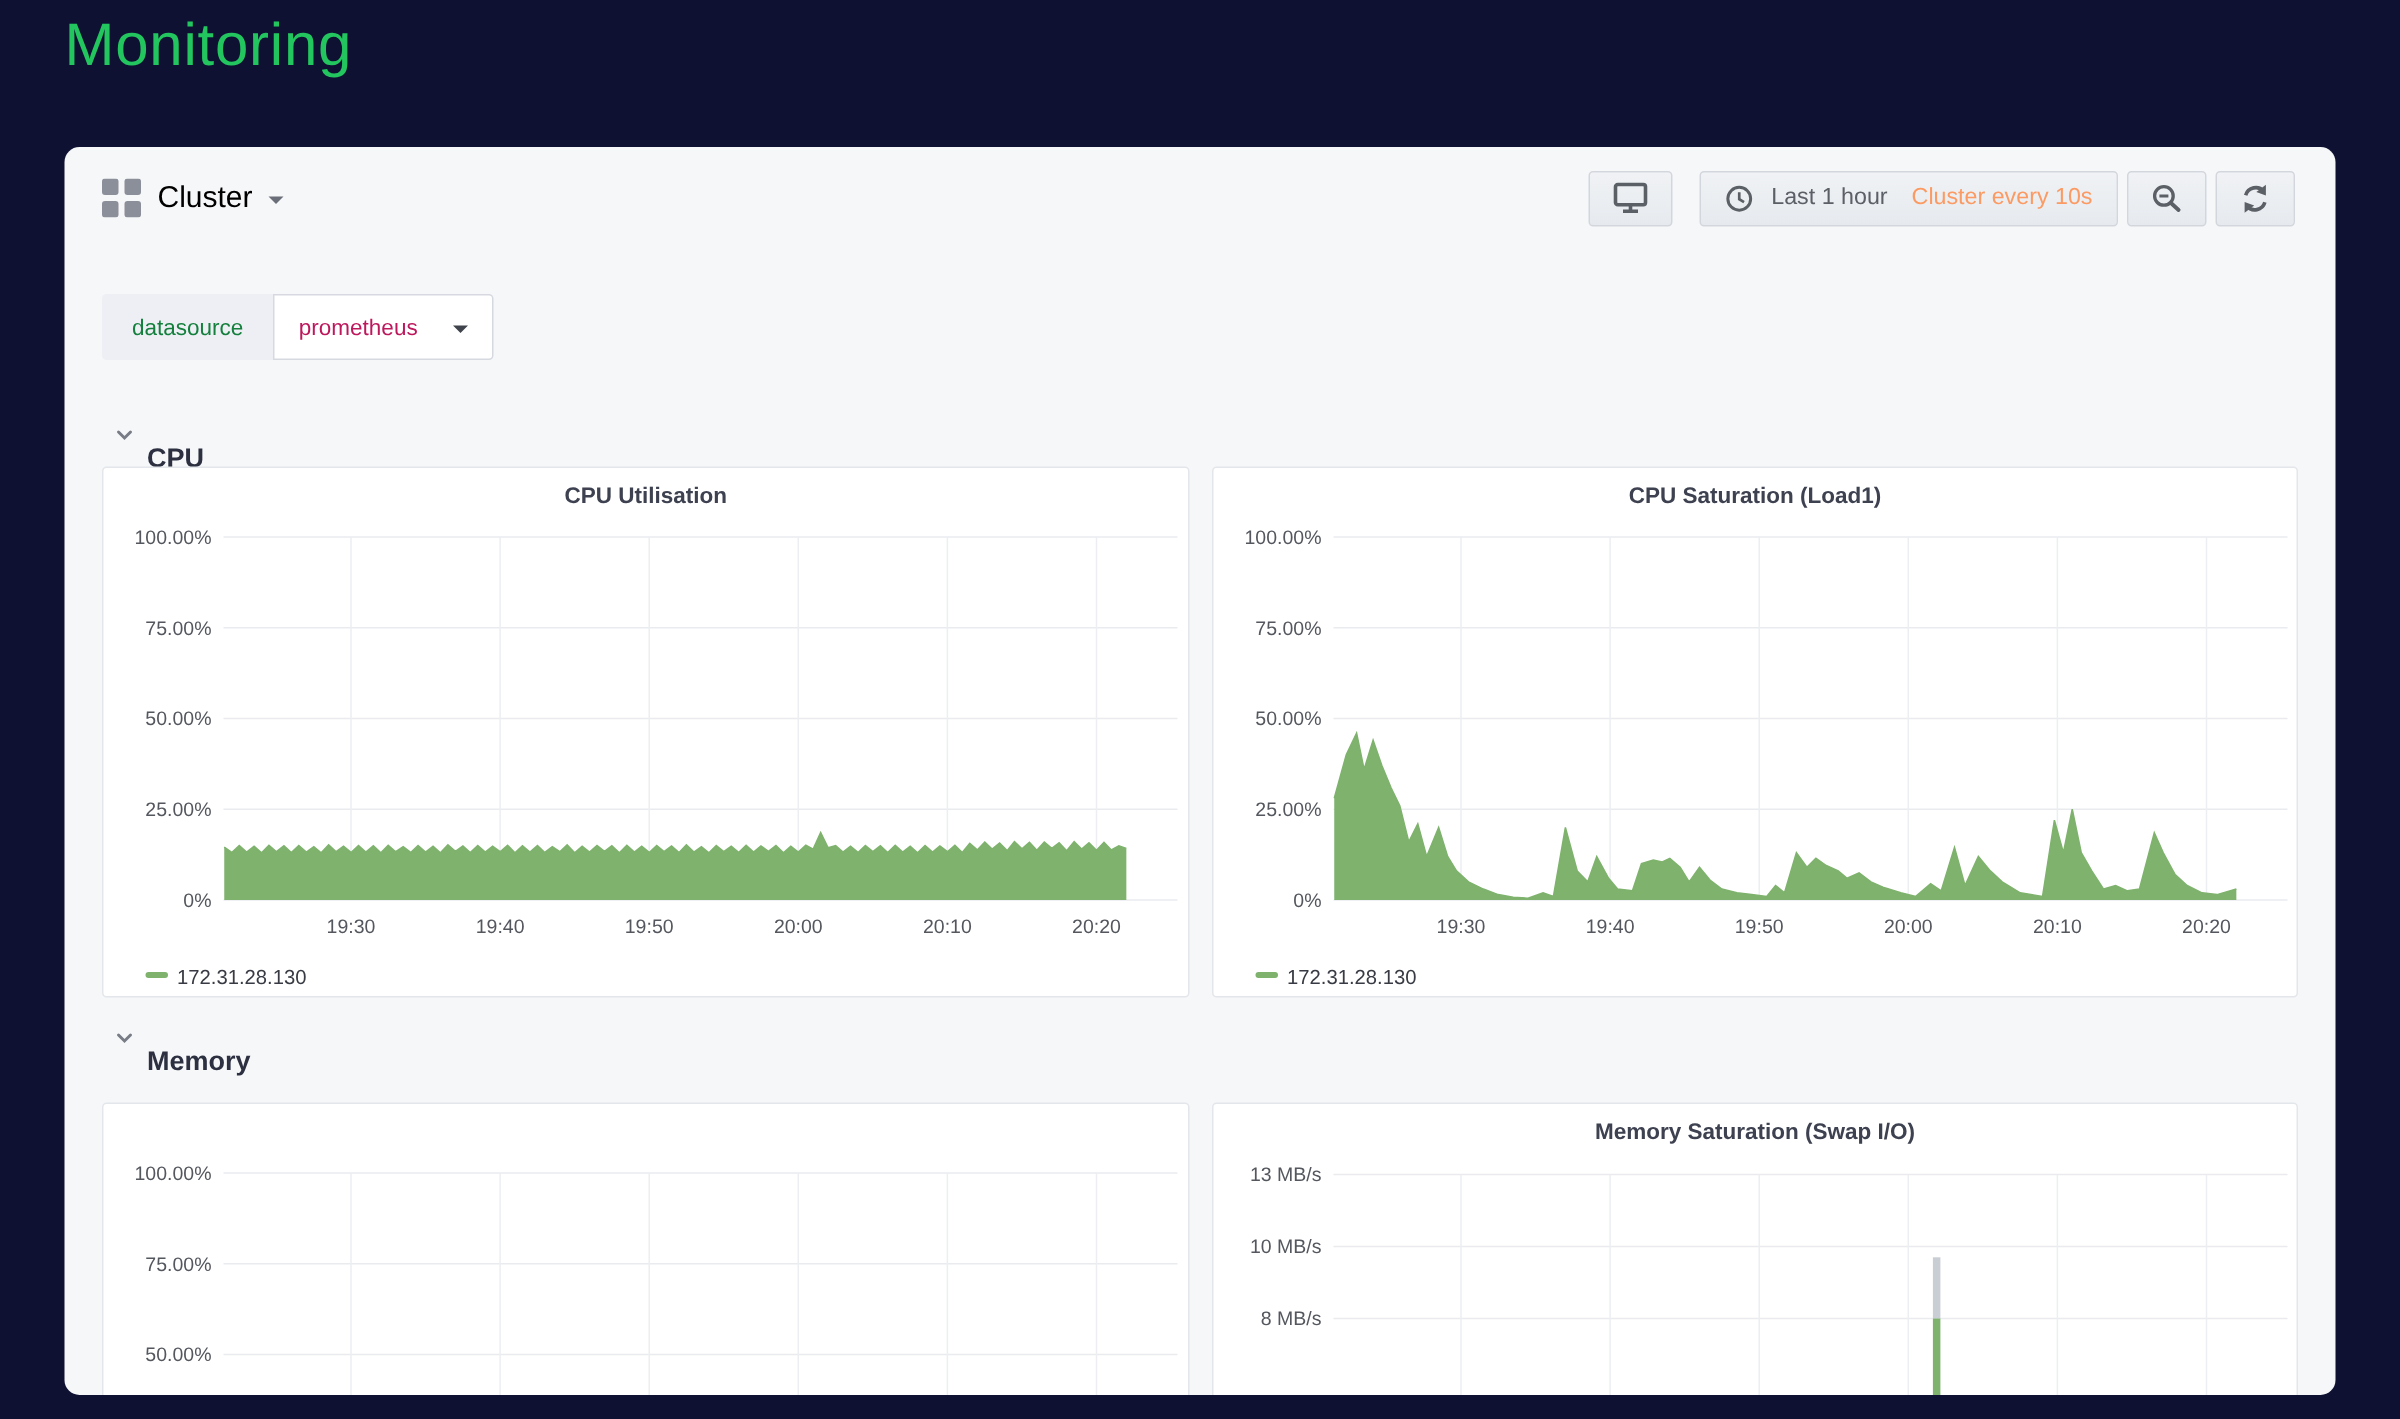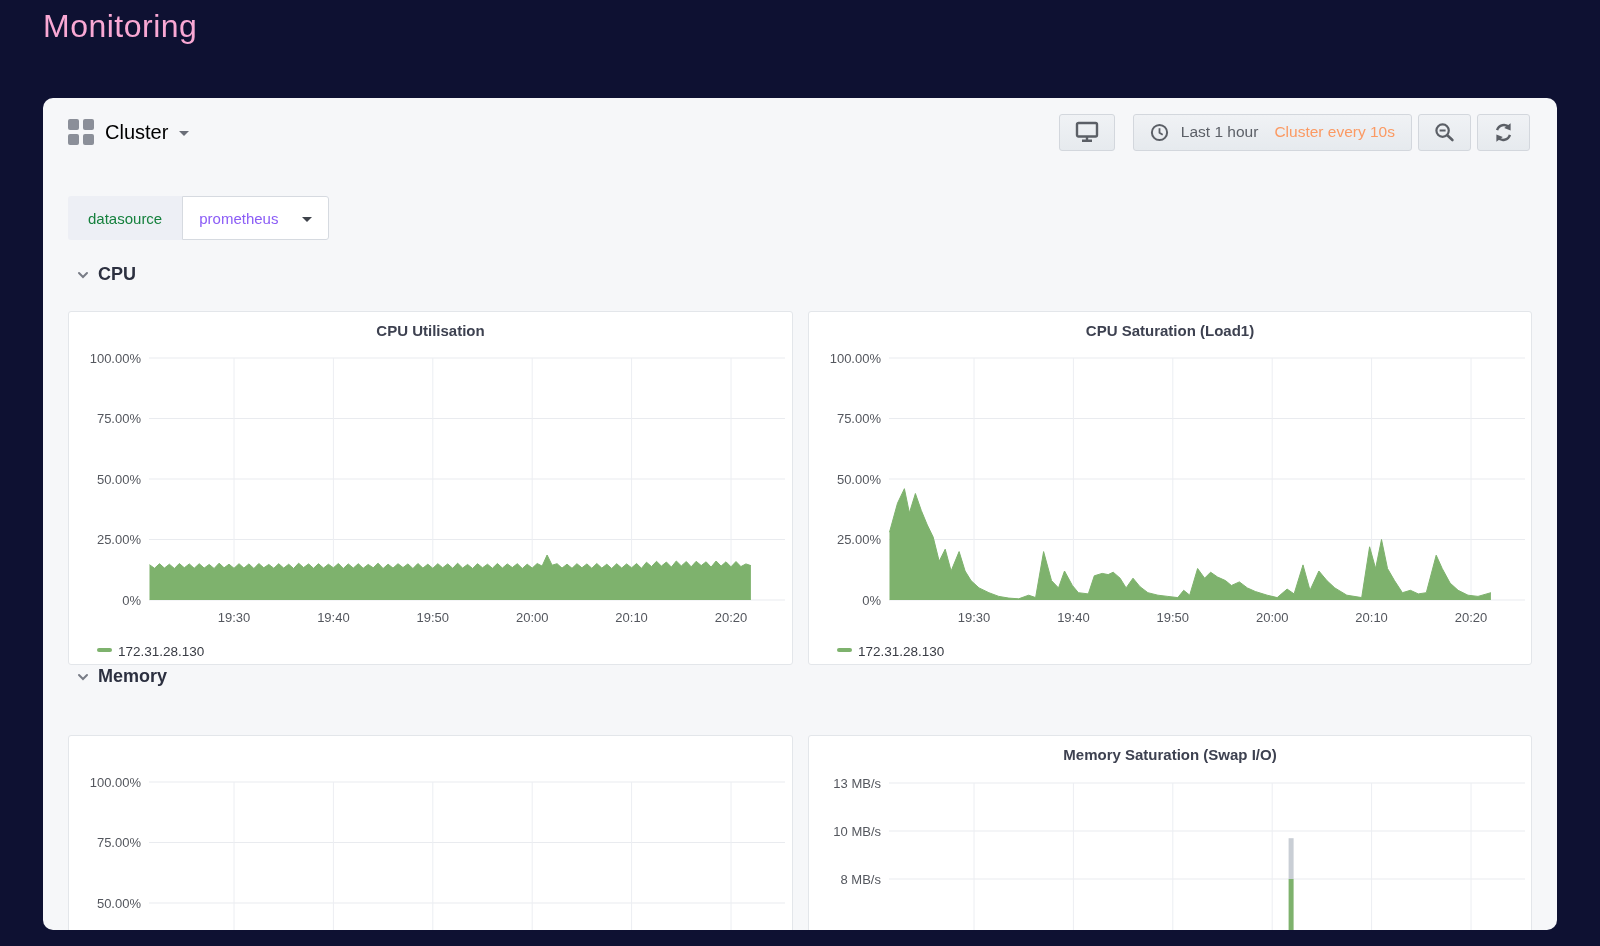--- a/index.html
+++ b/index.html
@@ -4,21 +4,21 @@
 <style>
   * { margin:0; padding:0; box-sizing:border-box; }
   html,body { width:1600px; height:946px; overflow:hidden; }
   body {
     background:#0e1132;
     font-family:"Liberation Sans", sans-serif;
     position:relative;
   }
   .page-title {
     position:absolute; left:43px; top:8px;
-    color:#f9a8d4; font-size:32px; font-weight:500; letter-spacing:.5px;
+    color:#22c55e; font-size:40px; font-weight:500; letter-spacing:.5px;
   }
   .card {
     position:absolute; left:43px; top:98px; width:1514px; height:832px;
     background:#f6f7f9; border-radius:10px; overflow:hidden;
   }
   
   .card-header {
     position:absolute; left:25px; right:27px; top:15px; height:38px;
     display:flex; justify-content:space-between; align-items:center;
   }
@@ -41,30 +41,30 @@
   .btn.time { padding:0 16px; gap:12px; font-size:15.5px; font-weight:400; }
   .btn.time .range { color:#5b5f66; }
   .btn.time .refresh { color:#fb9a63; margin-left:4px; }
   
   .var-row { position:absolute; left:25px; top:98px; height:44px; display:flex; }
   .var-label {
     background:#edeff5; color:#15803d; font-size:15px; font-weight:500;
     display:flex; align-items:center; padding:0 20px; border-radius:3px 0 0 3px;
   }
   .var-value {
-    background:#ffffff; border:1px solid #d6dae0; color:#8b5cf6;
+    background:#ffffff; border:1px solid #d6dae0; color:#be185d;
     font-size:15px; font-weight:500; display:flex; align-items:center; gap:24px;
     padding:0 16px; border-radius:0 3px 3px 0; cursor:pointer;
   }
   
   .section-header {
     position:absolute; left:33px; display:flex; align-items:center; gap:8px;
     cursor:pointer;
   }
-  .section-header span { font-size:18px; font-weight:700; color:#2c3040; }
+  .section-header span { font-size:18px; font-weight:700; color:#2c3040;margin-top:31px; }
   .section-header.cpu { top:166px; }
   .section-header.memory { top:568px; }
   .row { position:absolute; left:25px; width:1464px; height:354px; }
   .row.r1 { top:213px; }
   .row.r2 { top:637px; }
   .panel {
     position:absolute; top:0; height:354px; background:#ffffff;
     border:1px solid #e3e6ea; border-radius:3px;padding-left:24px;
   }
   .panel.left { left:0; width:725px; }

